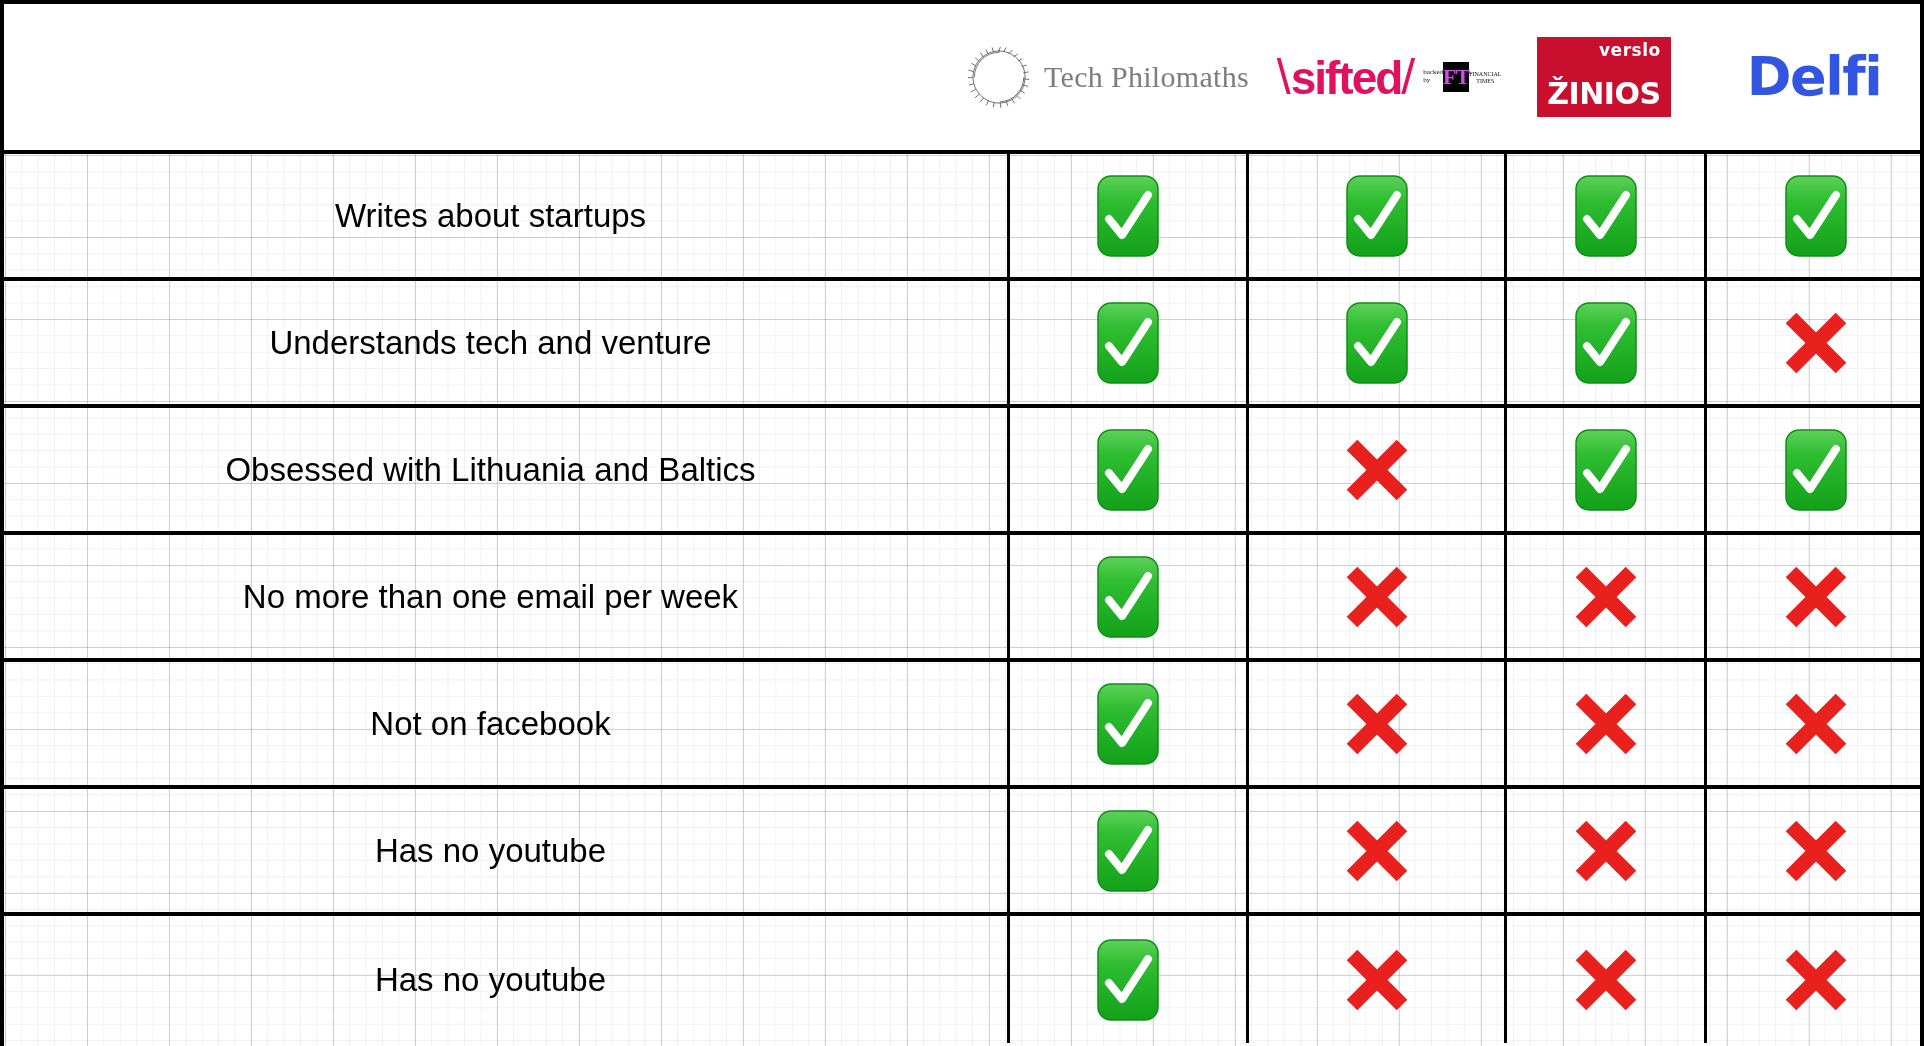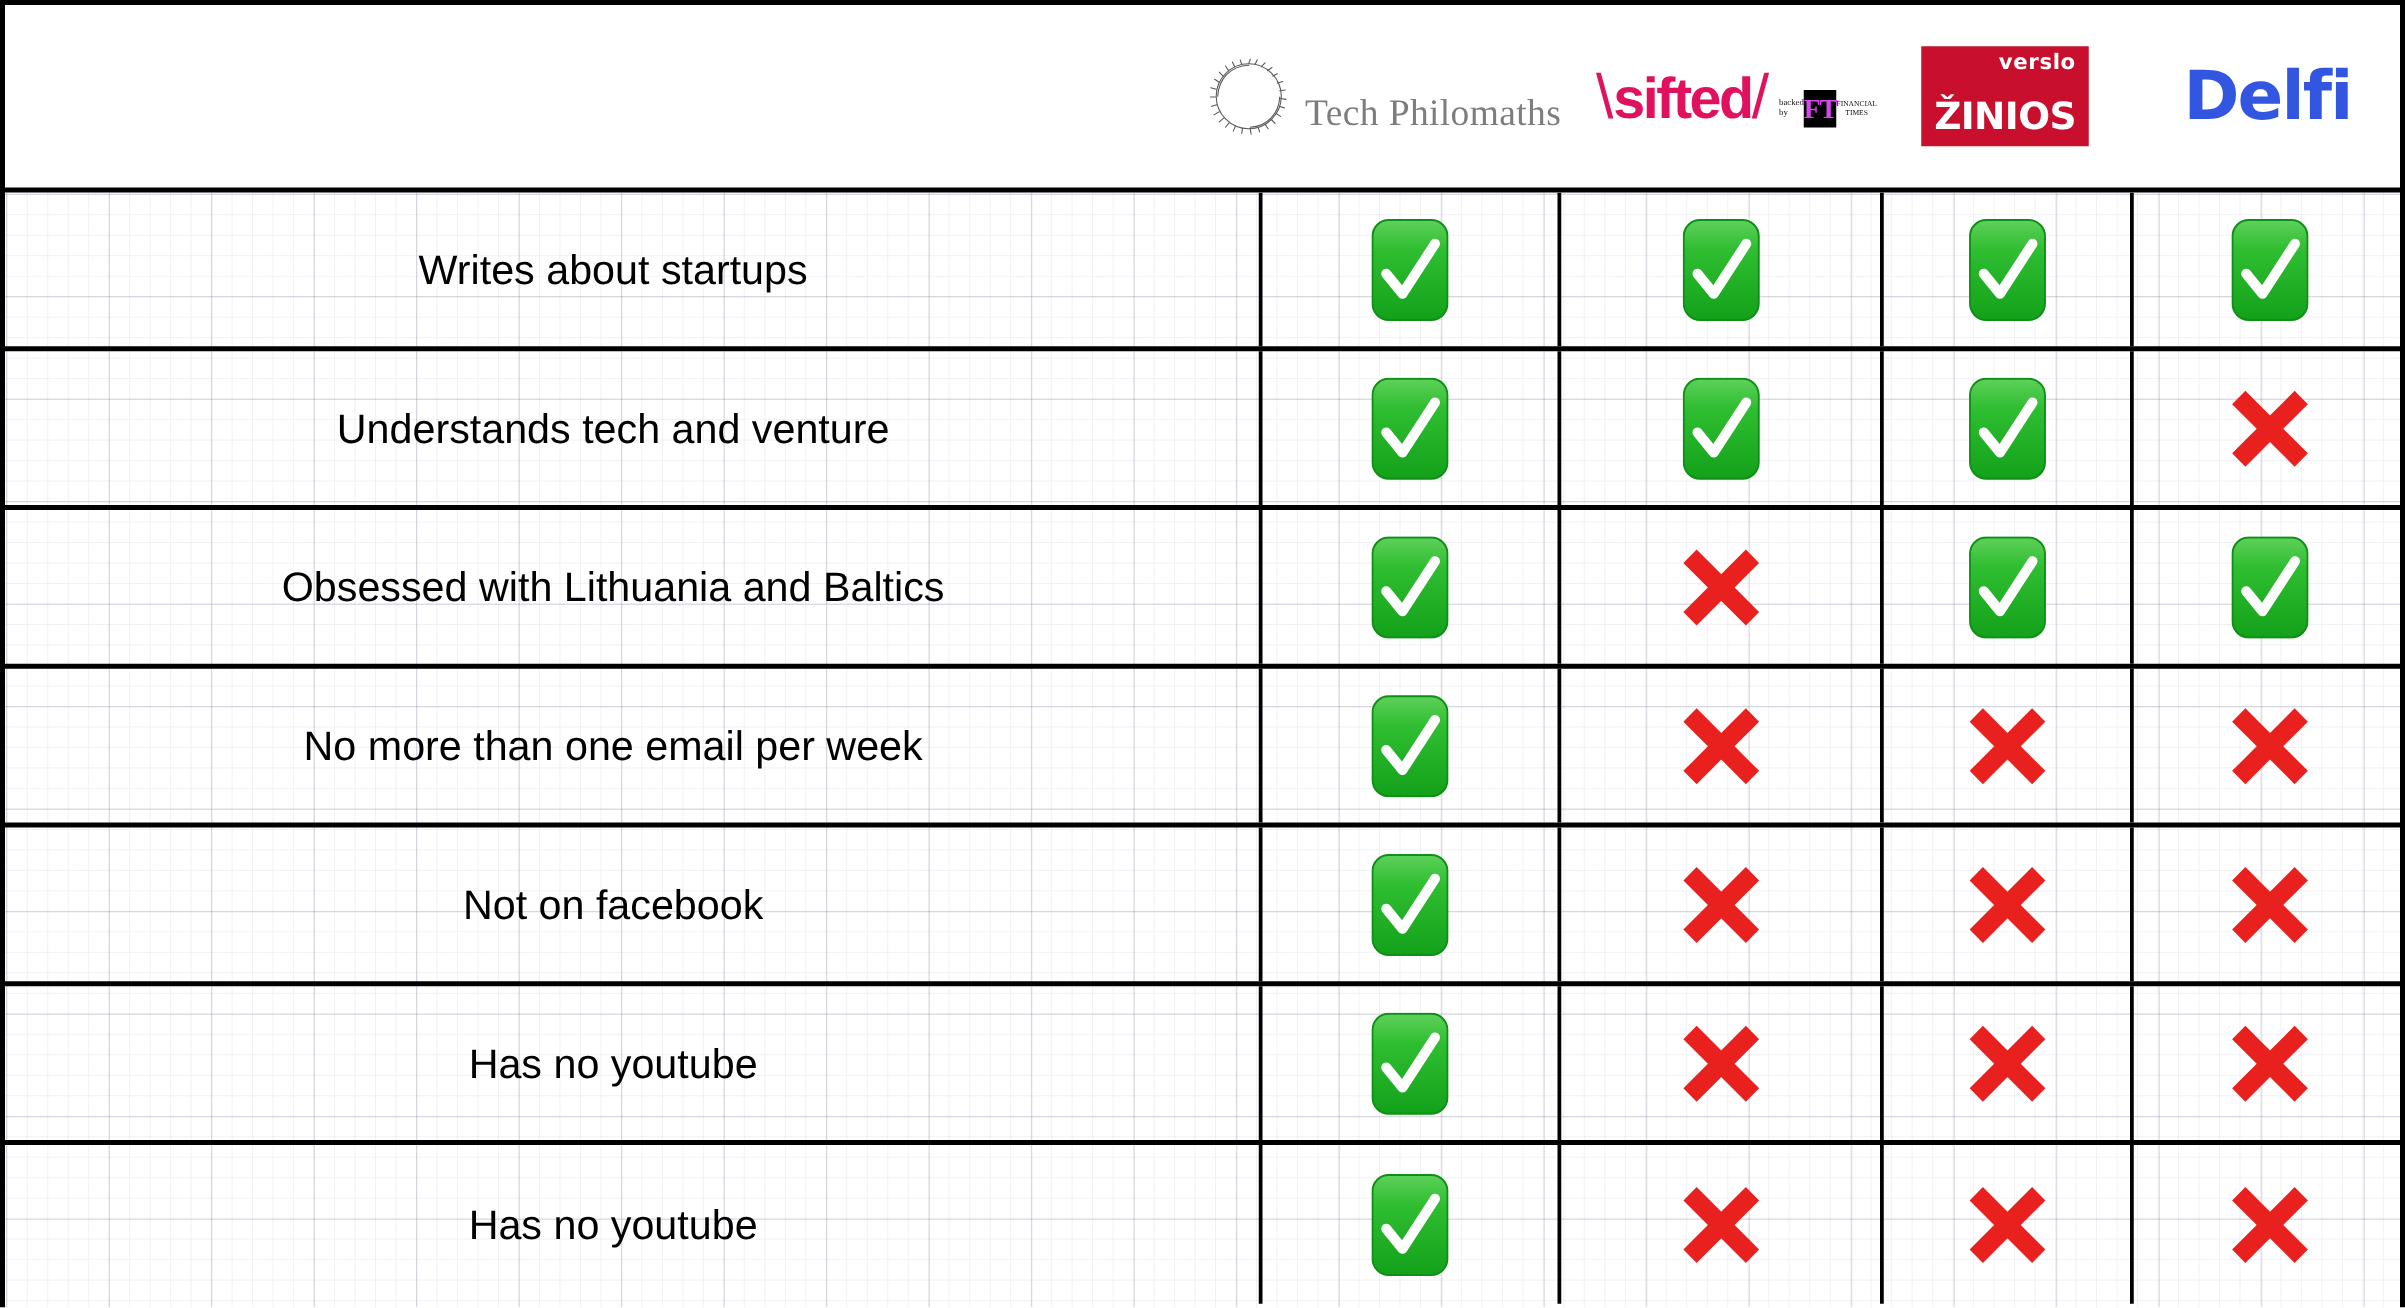--- a/index.html
+++ b/index.html
@@ -59,32 +59,32 @@
     display:flex;
     align-items:center;
     justify-content:center;
   }
   .logo-cell.c1{ width:239px; flex:0 0 239px; }
   .logo-cell.c2{ width:258px; flex:0 0 258px; }
   .logo-cell.c3{ width:200px; flex:0 0 200px; }
   .logo-cell.c4{ width:220px; flex:0 0 220px; }
 
   
-  .tp-logo{ display:flex; align-items:flex-end; gap:14px; transform:translateX(-18px); }
+  .tp-logo{ display:flex; align-items:center; gap:14px; transform:translateX(-18px); }
   .tp-circle{ width:62px; height:62px; flex:0 0 62px; }
   .tp-name{
     font-family:"Liberation Serif", serif;
     font-size:30px;
     color:#7d7d7d;
     letter-spacing:.3px;
     white-space:nowrap;
   }
 
   
-  .sifted-logo{ display:flex; align-items:flex-end; gap:8px; }
+  .sifted-logo{ display:flex; align-items:center; gap:8px; }
   .sifted-word{
     font-size:46px;
     font-weight:bold;
     color:#e0115f;
     letter-spacing:-2px;
     white-space:nowrap;
     line-height:1;
   }
   .sifted-word .slash{ font-weight:400; font-size:50px; letter-spacing:0; }
   .ft-badge{ display:flex; flex-direction:row; align-items:center; width:50px; }

